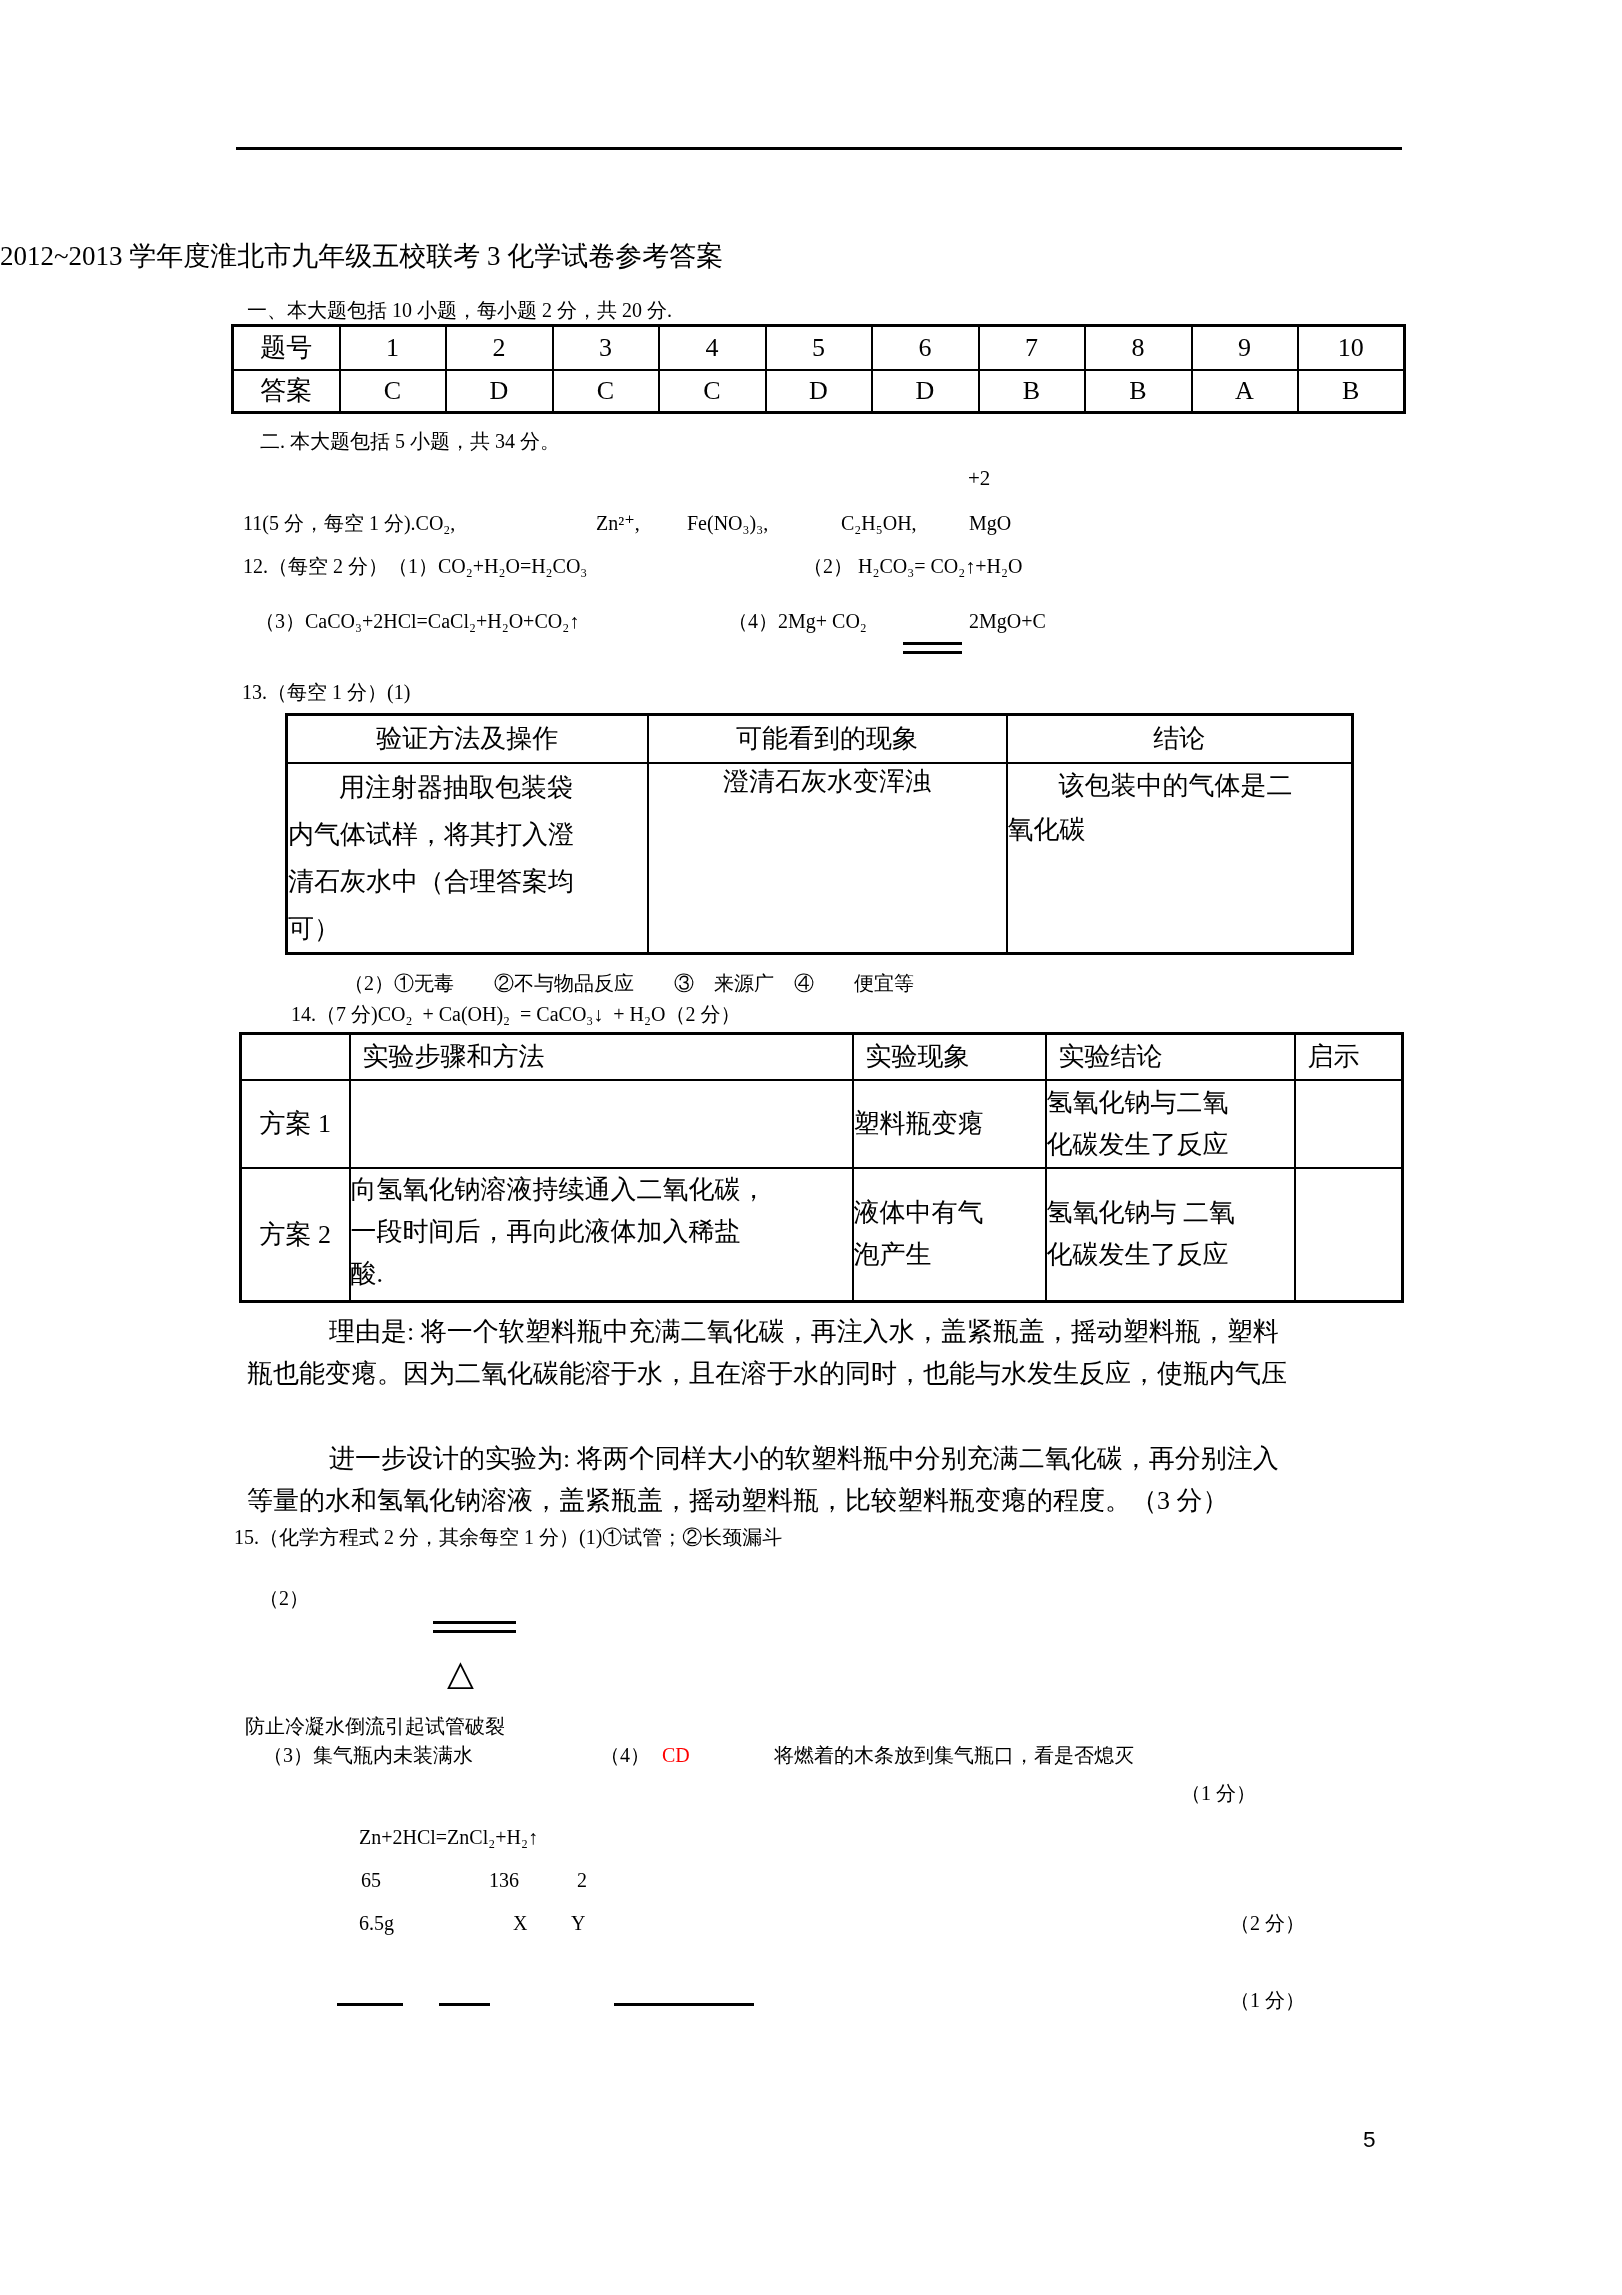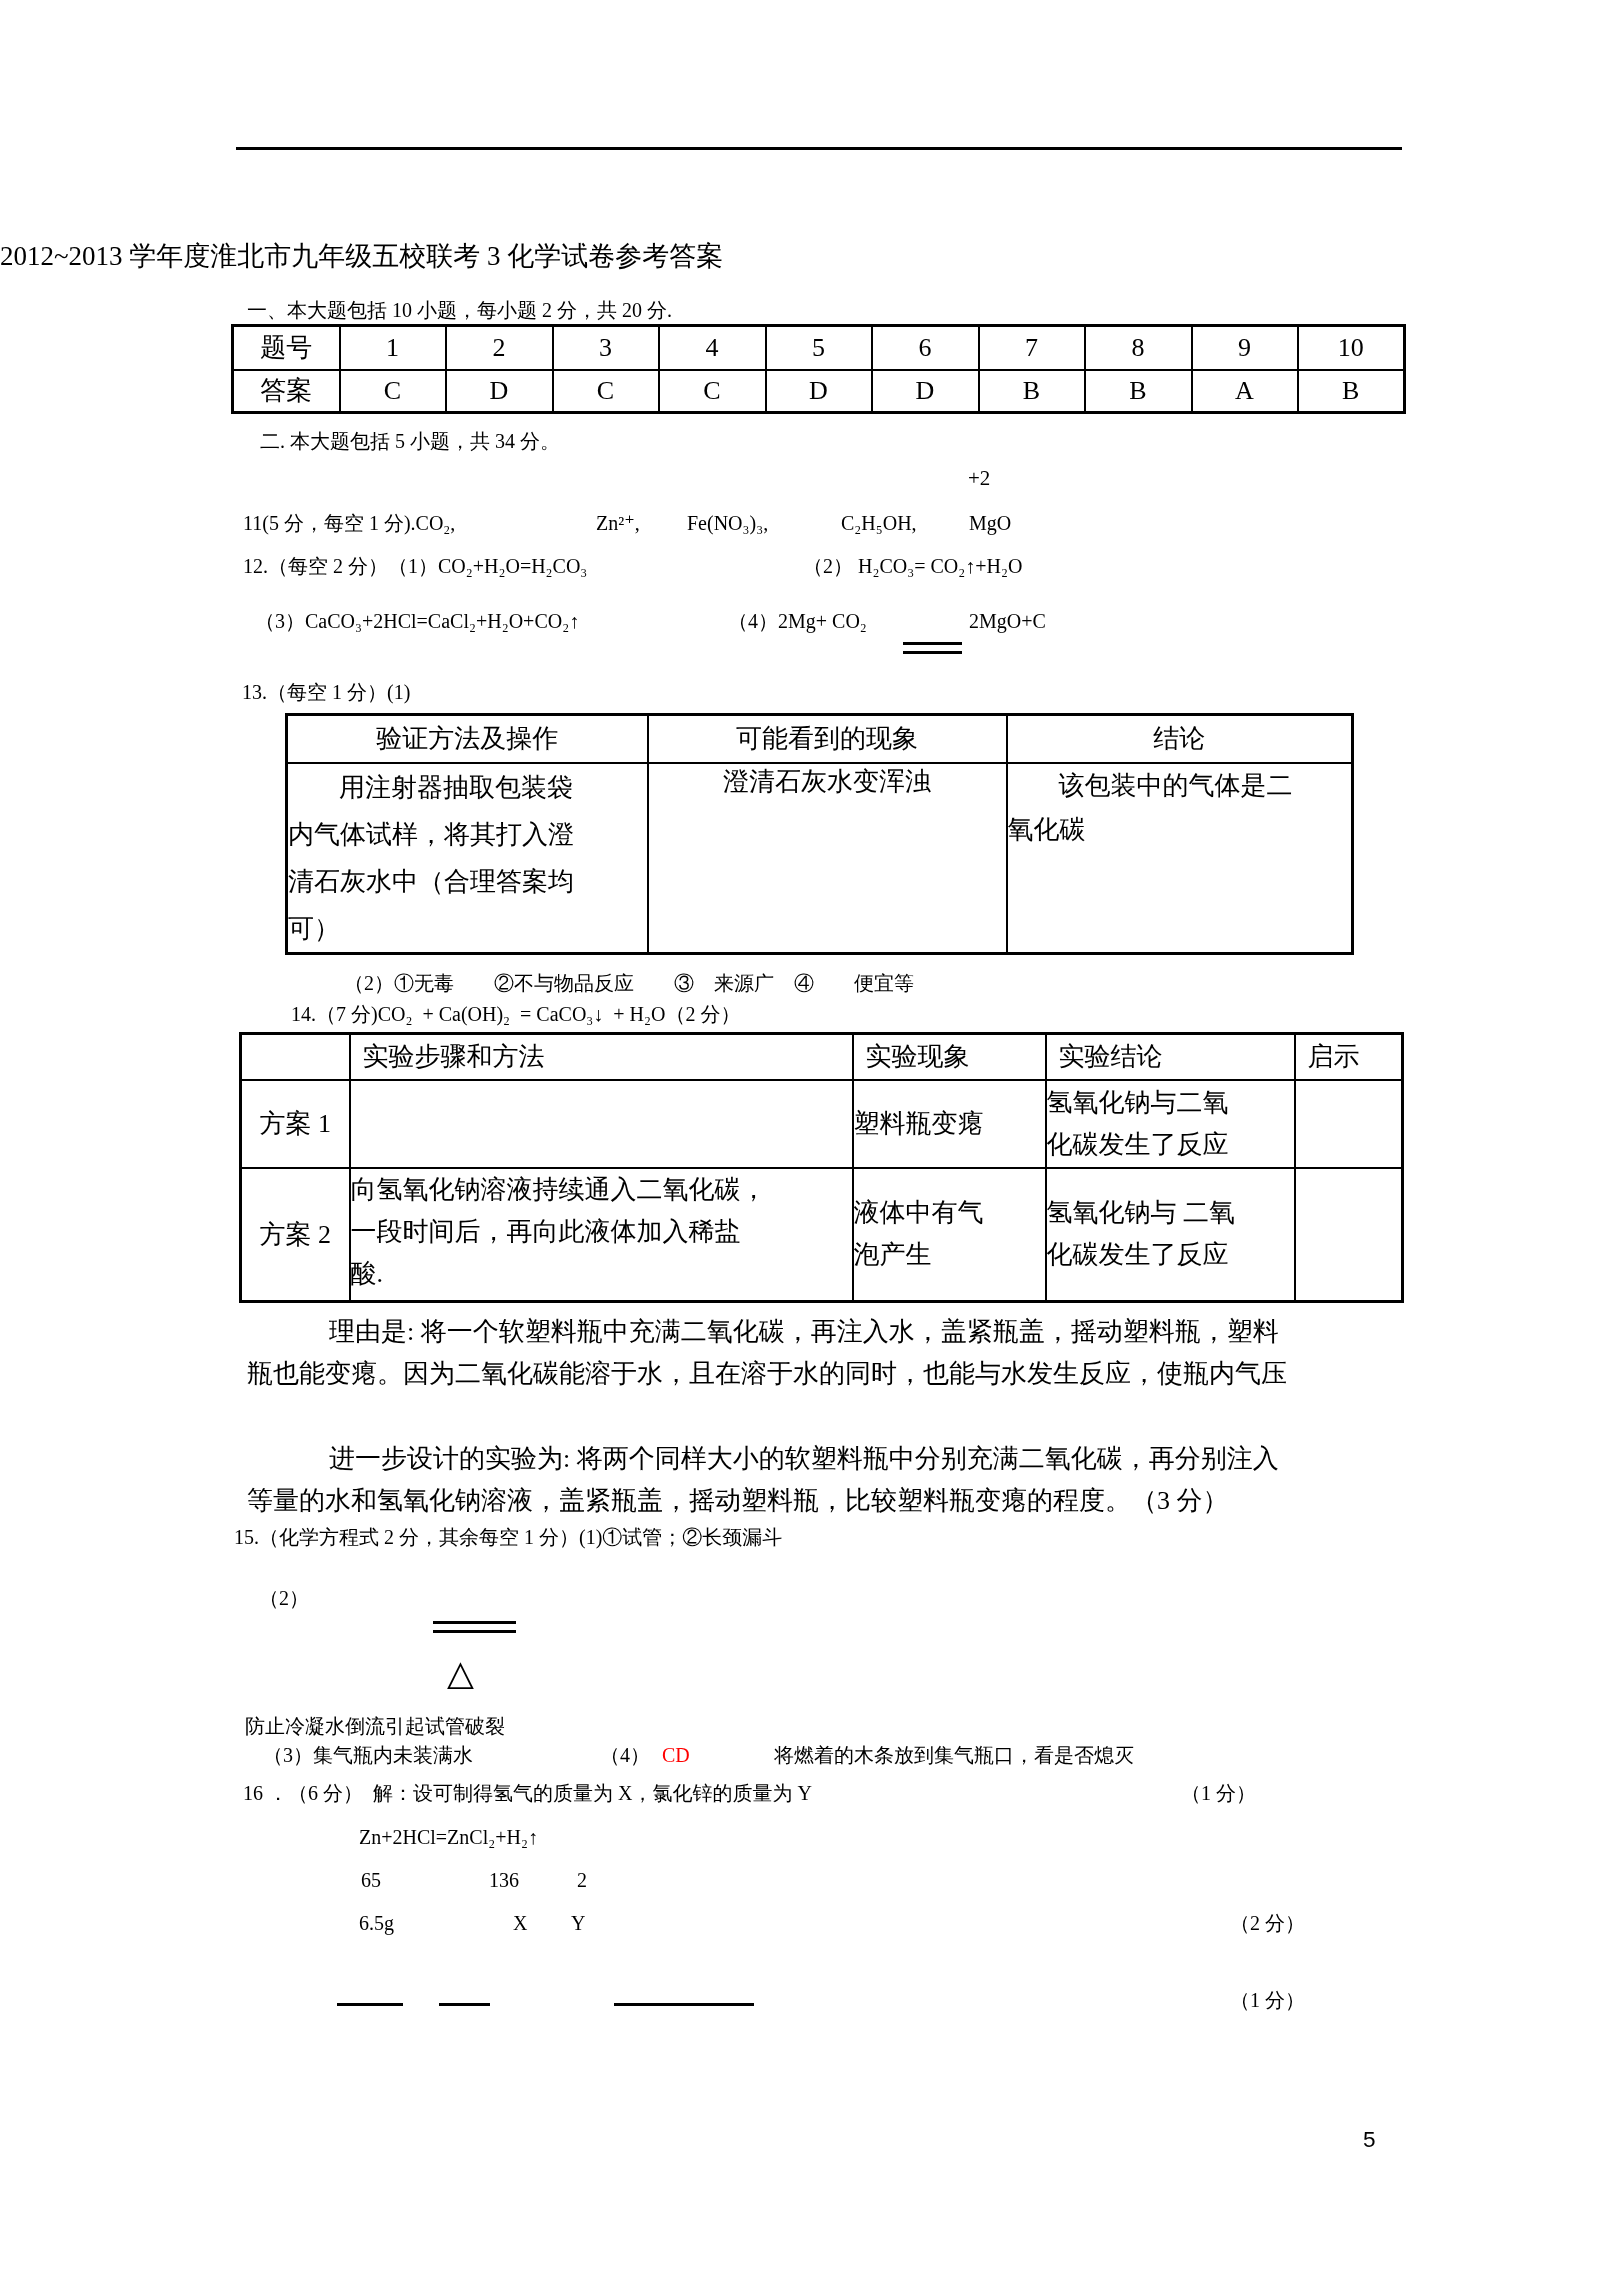--- a/index.html
+++ b/index.html
@@ -197,21 +197,20 @@
     <div class="bar"></div>
       <div class="bar"></div>
   </div>
   <div class="t" style="left:447px; top:1658px; font-size:35px;">△</div>
   <div class="t" style="left:245px; top:1710px;">防止冷凝水倒流引起试管破裂</div>
   <div class="t" style="left:263px;  top:1739px;">（3）集气瓶内未装满水</div>
   <div class="t" style="left:600px;  top:1739px;">（4）</div>
   <div class="t" style="left:662px;  top:1739px; color:#FF0000;">CD</div>
   <div class="t" style="left:774px; top:1739px;">将燃着的木条放到集气瓶口，看是否熄灭</div>
 
-  <div class="t" style="left:243px;  top:1777px;">16 ．（6 分）  解：设可制得氢气的质量为 X，氯化锌的质量为 Y</div>
   <div class="t" style="left:1181px; top:1777px;">（1 分）</div>
   <div class="t" style="left:359px;  top:1821px;">Zn+2HCl=ZnCl₂+H₂↑</div>
   <div class="t" style="left:361px;  top:1864px;">65</div>
   <div class="t" style="left:489px;  top:1864px;">136</div>
   <div class="t" style="left:577px;  top:1864px;">2</div>
   <div class="t" style="left:359px;  top:1907px;">6.5g</div>
   <div class="t" style="left:513px;  top:1907px;">X</div>
   <div class="t" style="left:571px;  top:1907px;">Y</div>
   <div class="t" style="left:1230px; top:1907px;">（2 分）</div>
 

